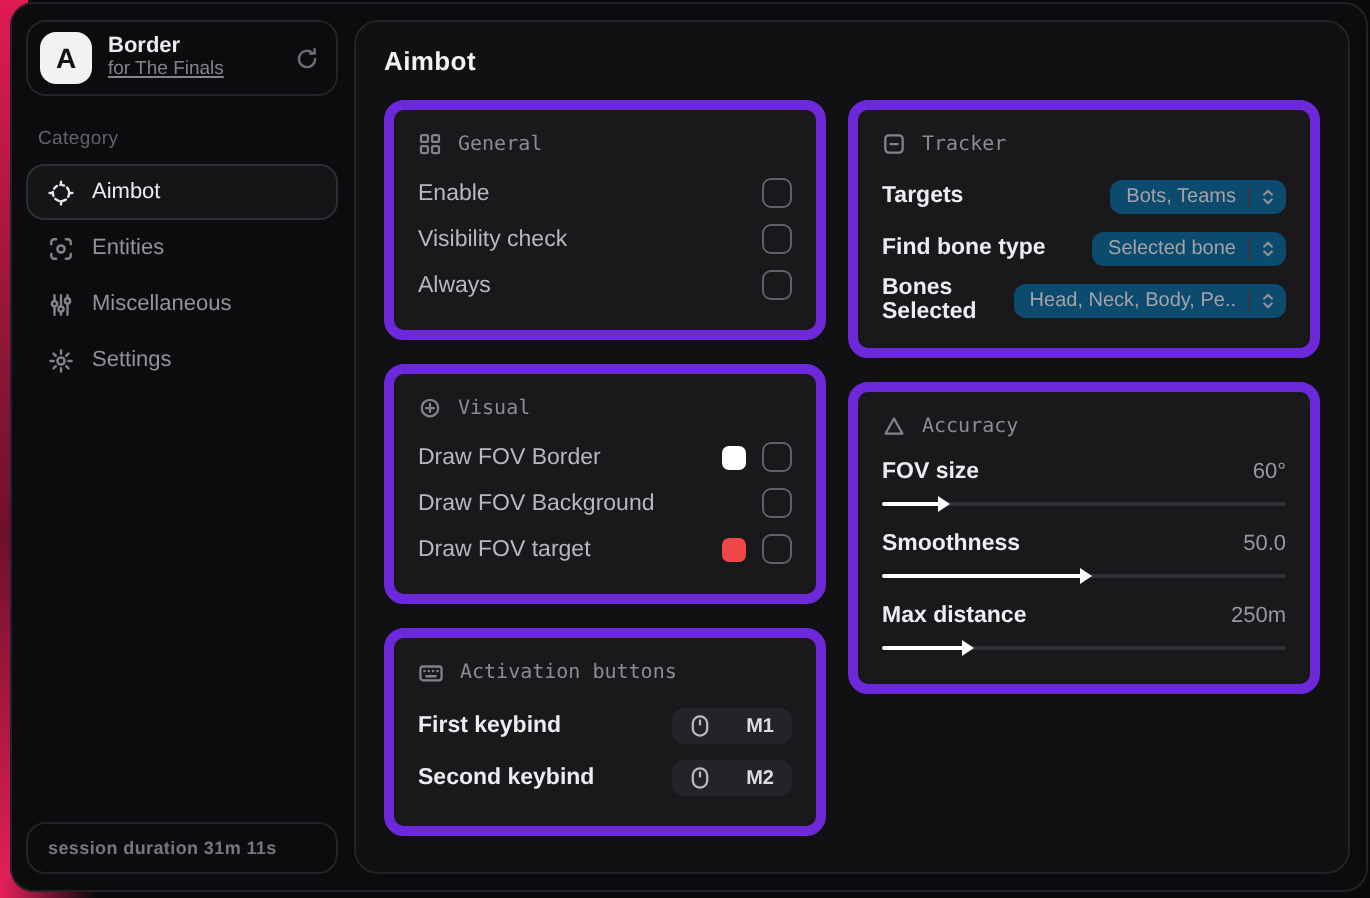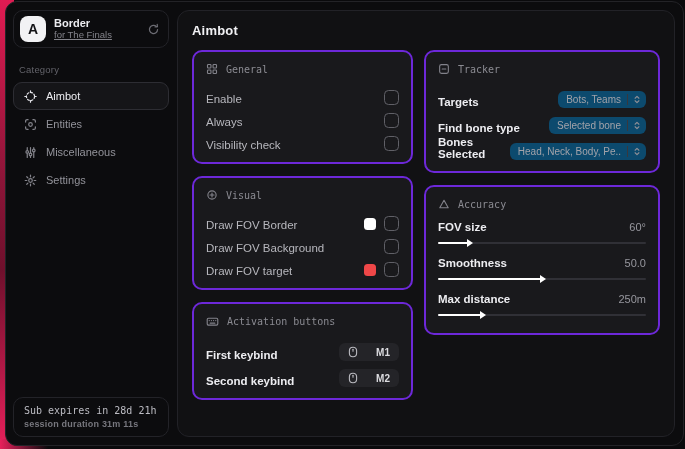--- a/index.html
+++ b/index.html
@@ -73,32 +73,32 @@
     padding:12px 14px; display:flex; flex-direction:column; overflow:hidden;
   }
   .page-title { font-size:13px; font-weight:700; color:#f1f1f4; letter-spacing:.2px; }
   .content {
     margin-top:12px;
     display:grid; grid-template-columns:1fr 236px; gap:11px;
     align-items:start;
   }
   .col { display:flex; flex-direction:column; gap:12px; }
   .card {
-    background:#19191c; border:2px solid #6d28d9; border-radius:10px;
+    background:#19191c; border:5px solid #6d28d9; border-radius:10px;
     padding:9px 12px 11px 12px;
   }
   .card-header {
     display:flex; align-items:center; gap:8px;
     color:#82828a; margin:2px 0 7px 0;
   }
   .card-title {
     font-family:"DejaVu Sans Mono", monospace; font-size:10px; color:#8b8b92;
   }
   .row {
-    display:flex; align-items:flex-end; justify-content:space-between;
+    display:flex; align-items:center; justify-content:space-between;
     min-height:23px;
   }
   .row.tall { min-height:26px; }
   .row-label { font-size:11.5px; color:#b7b7bd; }
   .row-label.strong { color:#ededf1; font-weight:700; font-size:11.5px; }
   .row-controls { display:flex; align-items:center; gap:8px; }
   .checkbox {
     width:15px; height:15px; border:1.6px solid #606067; border-radius:4.5px;
     background:transparent; cursor:pointer;
   }
@@ -199,21 +199,20 @@
       <span class="nav-icon">
         <svg width="13" height="13" viewBox="0 0 16 16" fill="none" stroke="currentColor" stroke-width="1.5" stroke-linecap="round">
           <circle cx="8" cy="8" r="2.2"></circle>
           <path d="M8 1.5v2M8 12.5v2M1.5 8h2M12.5 8h2M3.4 3.4l1.4 1.4M11.2 11.2l1.4 1.4M12.6 3.4l-1.4 1.4M4.8 11.2l-1.4 1.4"></path>
         </svg>
       </span>
       <span>Settings</span>
     </div>
 
     <div class="sidebar-footer">
-      <div class="footer-line1">Sub expires in 28d 21h</div>
       <div class="footer-line2">session duration 31m 11s</div>
     </div>
   </div>
 
   <div class="main-panel">
     <div class="page-title">Aimbot</div>
 
     <div class="content">
 
       <div class="col">
@@ -228,25 +227,25 @@
                   <rect x="9.4" y="9.4" width="4.6" height="4.6" rx="1"></rect>
               </svg>
             </span>
             <span class="card-title">General</span>
           </div>
           <div class="row">
             <span class="row-label">Enable</span>
             <span class="checkbox"></span>
           </div>
           <div class="row">
+            <span class="row-label">Visibility check</span>
+            <span class="checkbox"></span>
+          </div>
+          <div class="row">
             <span class="row-label">Always</span>
-            <span class="checkbox"></span>
-          </div>
-          <div class="row">
-            <span class="row-label">Visibility check</span>
             <span class="checkbox"></span>
           </div>
         </div>
 
         <div class="card">
           <div class="card-header">
             <span>
               <svg width="12" height="12" viewBox="0 0 16 16" fill="none" stroke="currentColor" stroke-width="1.5" stroke-linecap="round">
                 <circle cx="8" cy="8" r="5.5"></circle>
                   <path d="M8 5.3v5.4M5.3 8h5.4"></path>

